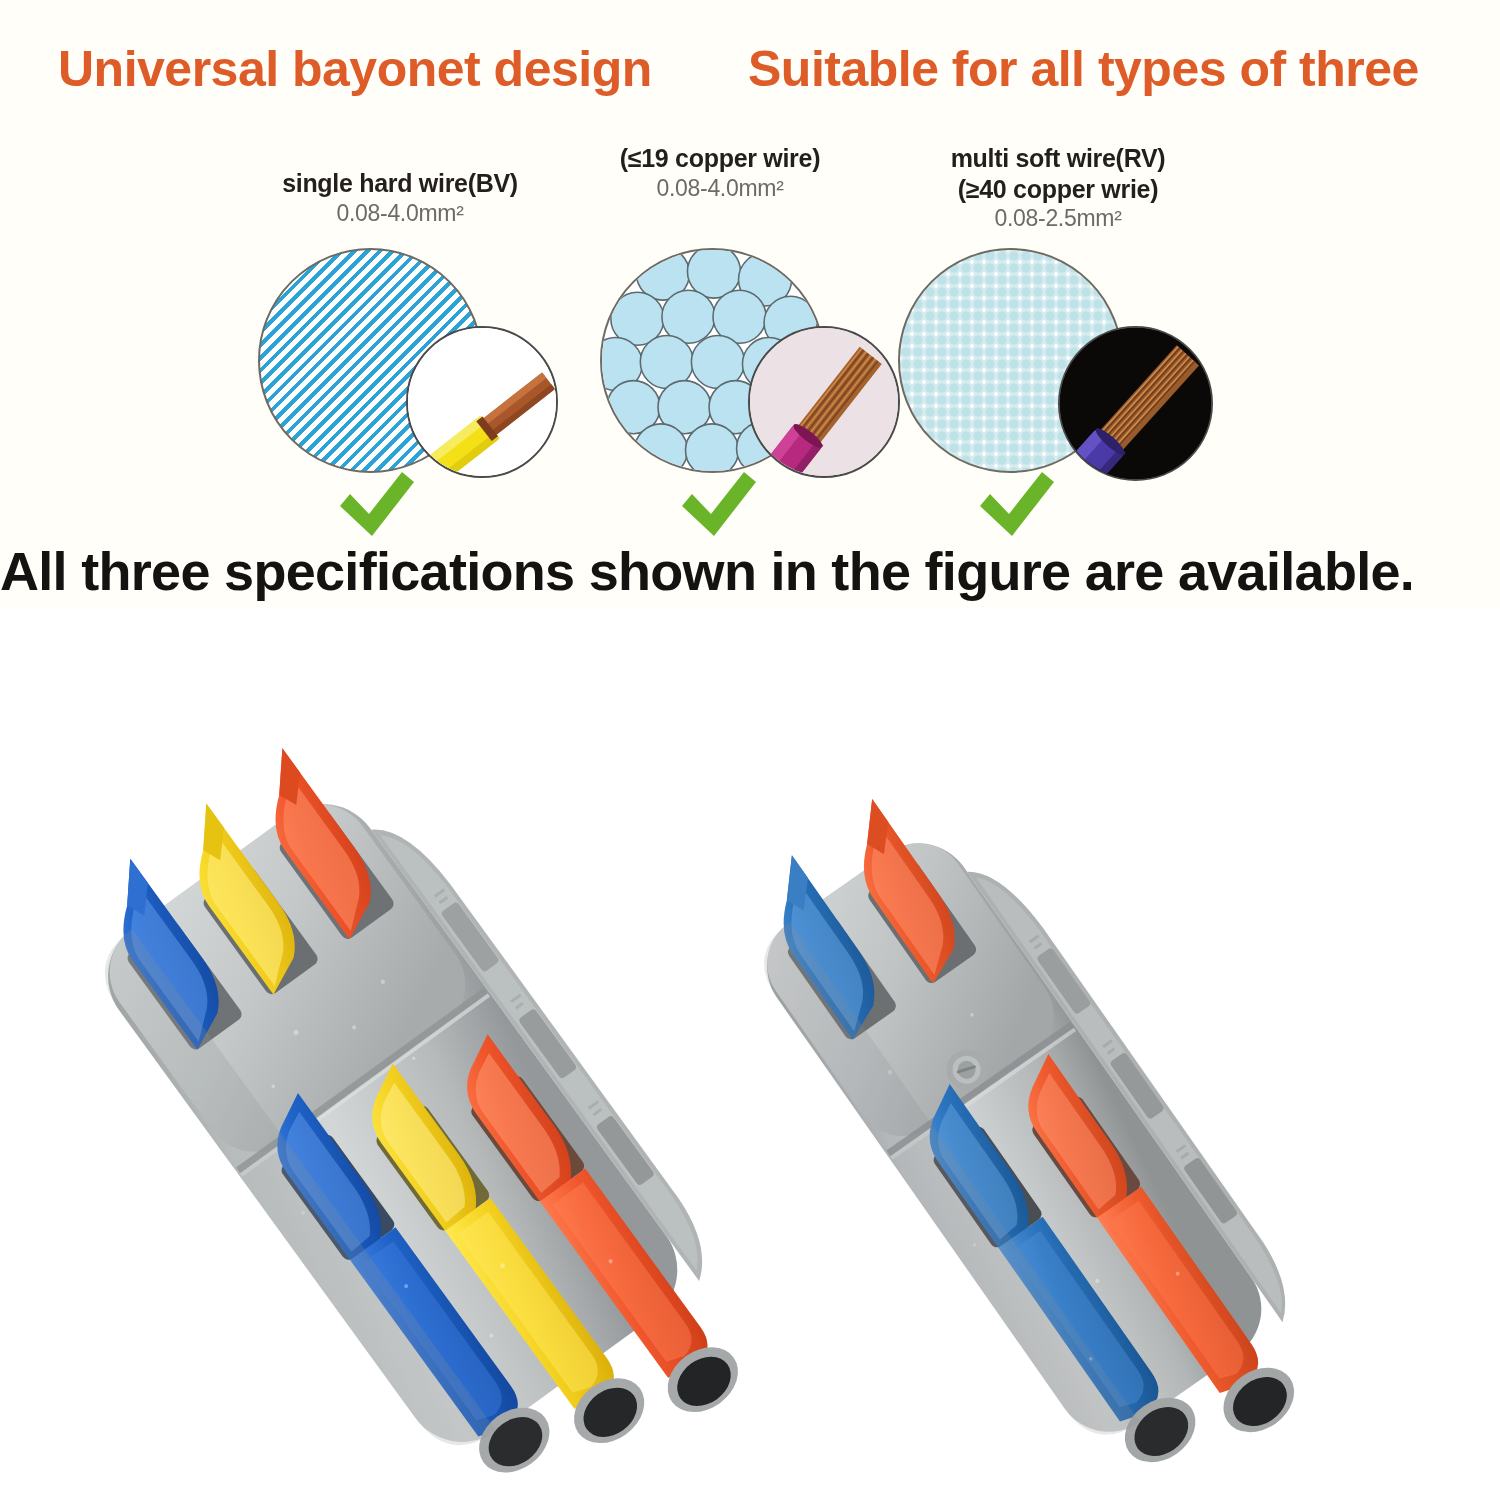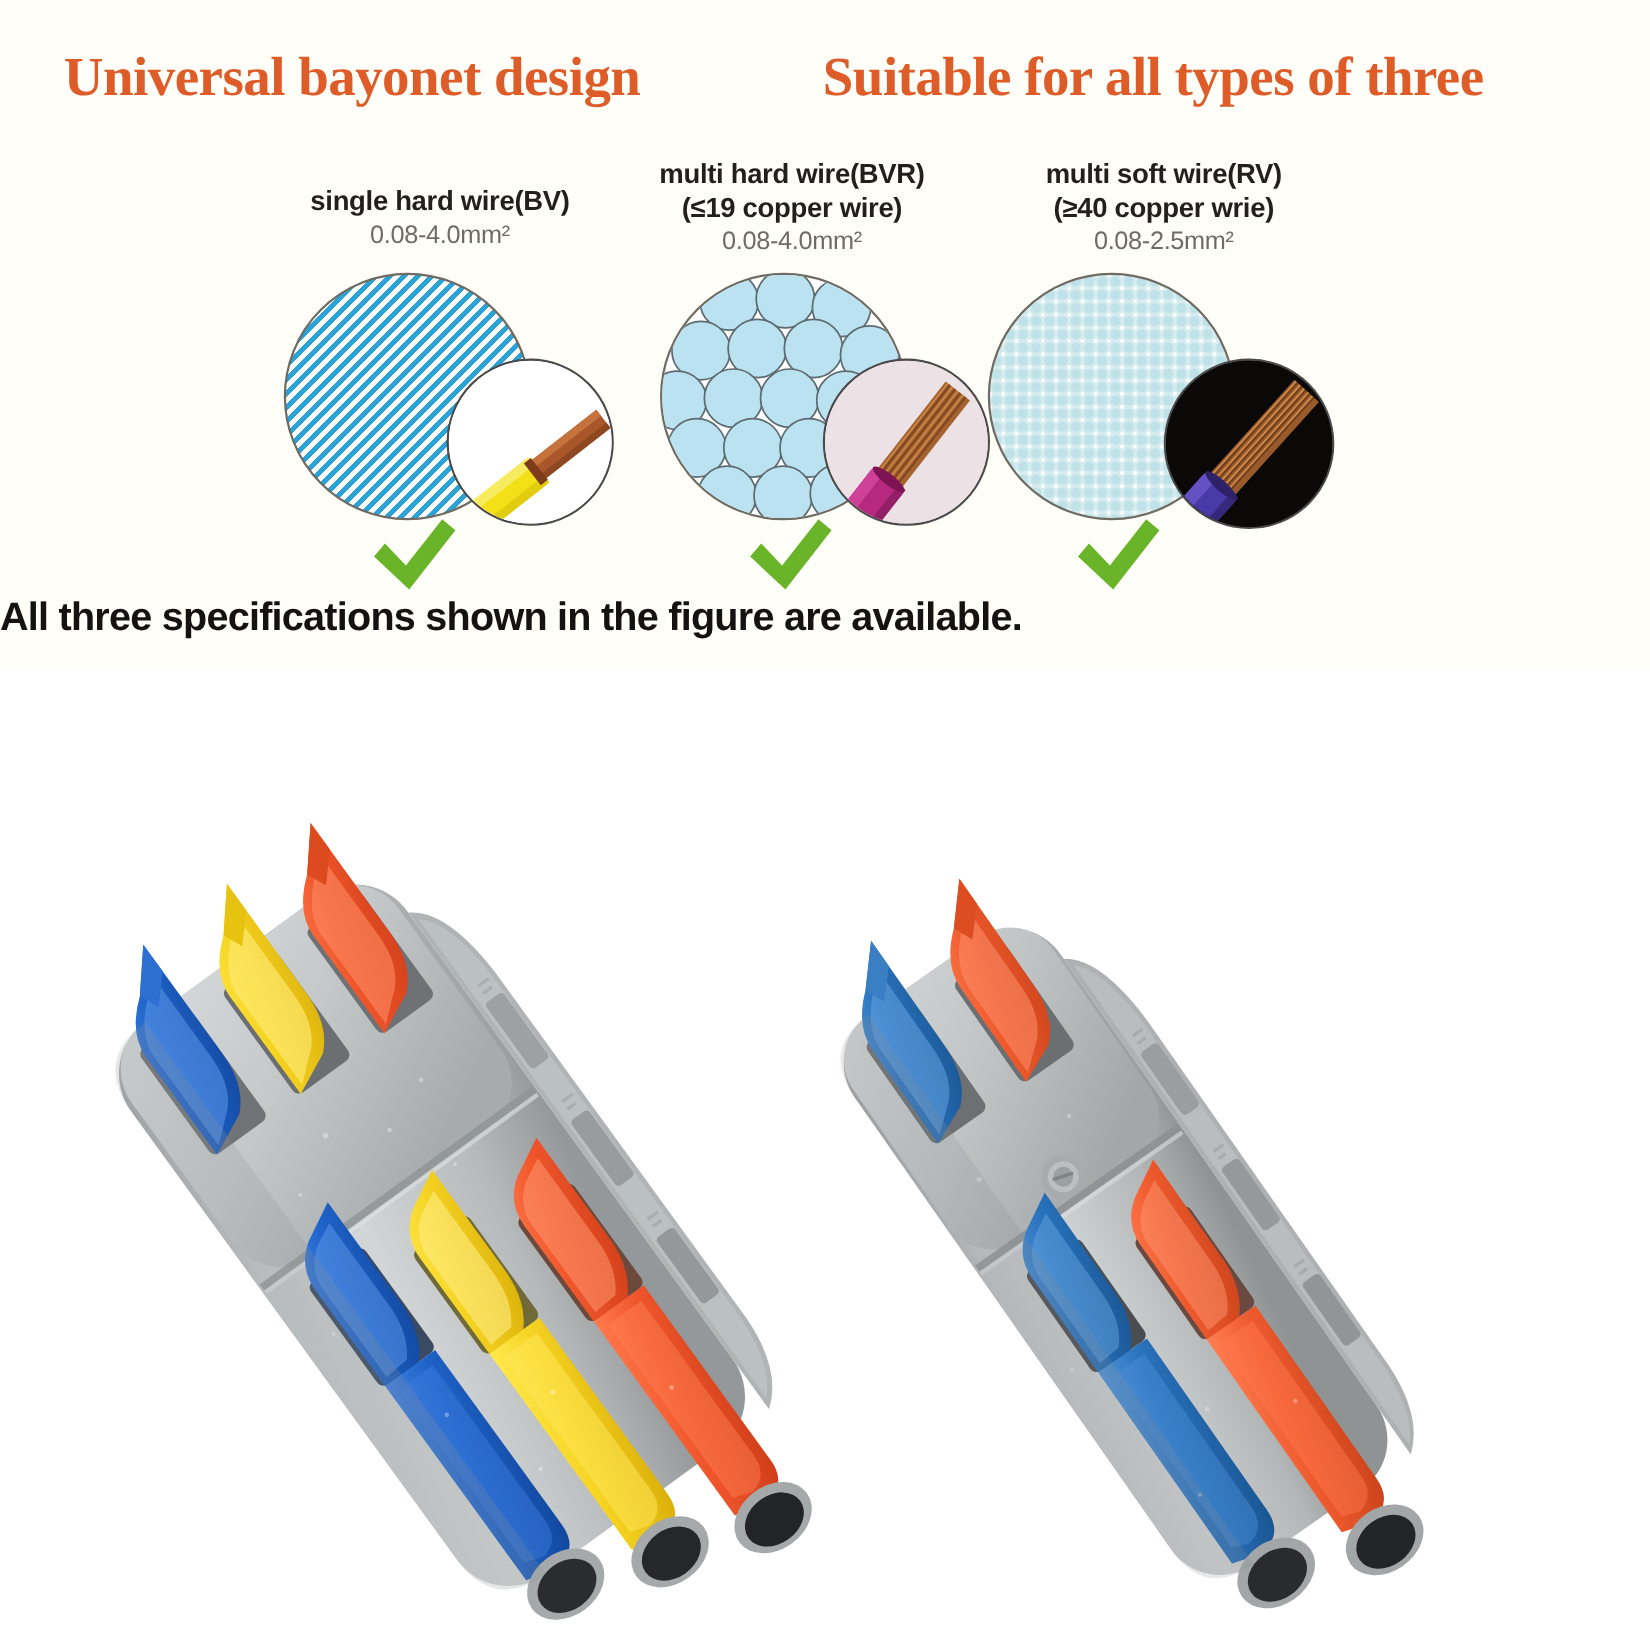--- a/index.html
+++ b/index.html
@@ -25,21 +25,21 @@
     overflow: hidden;
   }
 
   .headline {
     position: absolute;
     font-weight: bold;
     font-size: 50px;
     letter-spacing: -0.5px;
     white-space: nowrap;
     color: #dd5c28;
-    font-family: Liberation Serif, serif;
+    font-family: Liberation Sans, sans-serif;
   }
   #headline-left  { left: 58px;  top: 40px; }
   #headline-right { left: 748px; top: 40px; }
 
   
   .spec-label {
     position: absolute;
     text-align: center;
     white-space: nowrap;
   }
@@ -113,22 +113,22 @@
 
   .checkmark { position: absolute; }
   .checkmark svg { display: block; }
 
   
   #caption {
     position: absolute;
     left: 0;
     top: 540px;
     width: 1352px;
-    text-align: left;
-    font-size: 36px;
+    text-align: right;
+    font-size: 54px;
     font-weight: bold;
     color: #151312;
     letter-spacing: -0.7px;
     font-family: "Liberation Sans", sans-serif;
     white-space: nowrap;
   }
 
   
   #photo-area {
     position: absolute;
@@ -149,21 +149,20 @@
   <div class="headline" id="headline-left">Universal bayonet design</div>
 
   <div class="headline" id="headline-right">Suitable for all types of three</div>
 
   <div class="spec-label" id="spec-1">
     <div class="spec-title">single hard wire(BV)</div>
     <div class="spec-range">0.08-4.0mm²</div>
   </div>
 
   <div class="spec-label" id="spec-2">
-    <div class="spec-title">multi hard wire(BVR)</div>
     <div class="spec-sub">(≤19 copper wire)</div>
     <div class="spec-range">0.08-4.0mm²</div>
   </div>
 
   <div class="spec-label" id="spec-3">
     <div class="spec-title">multi soft wire(RV)</div>
     <div class="spec-sub">(≥40 copper wrie)</div>
     <div class="spec-range">0.08-2.5mm²</div>
   </div>
 

